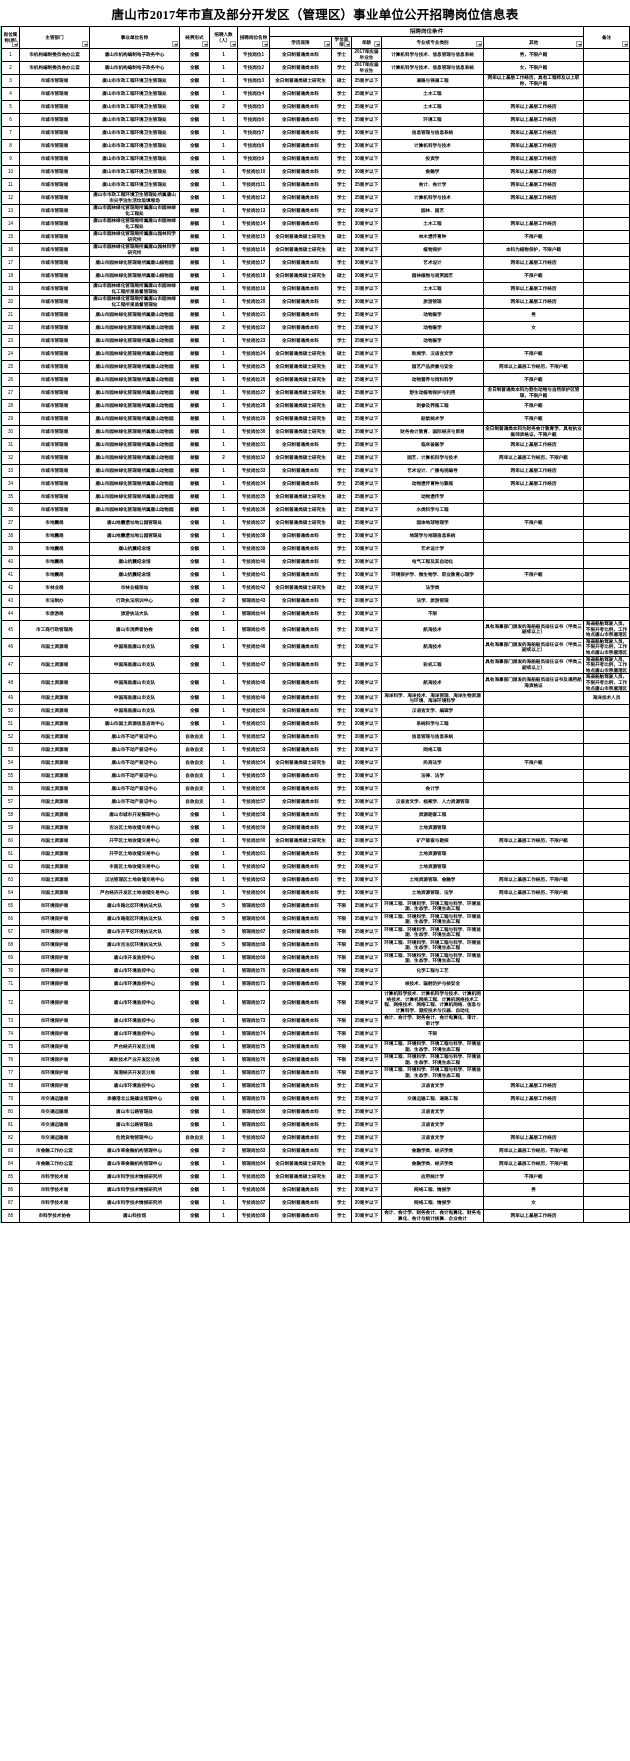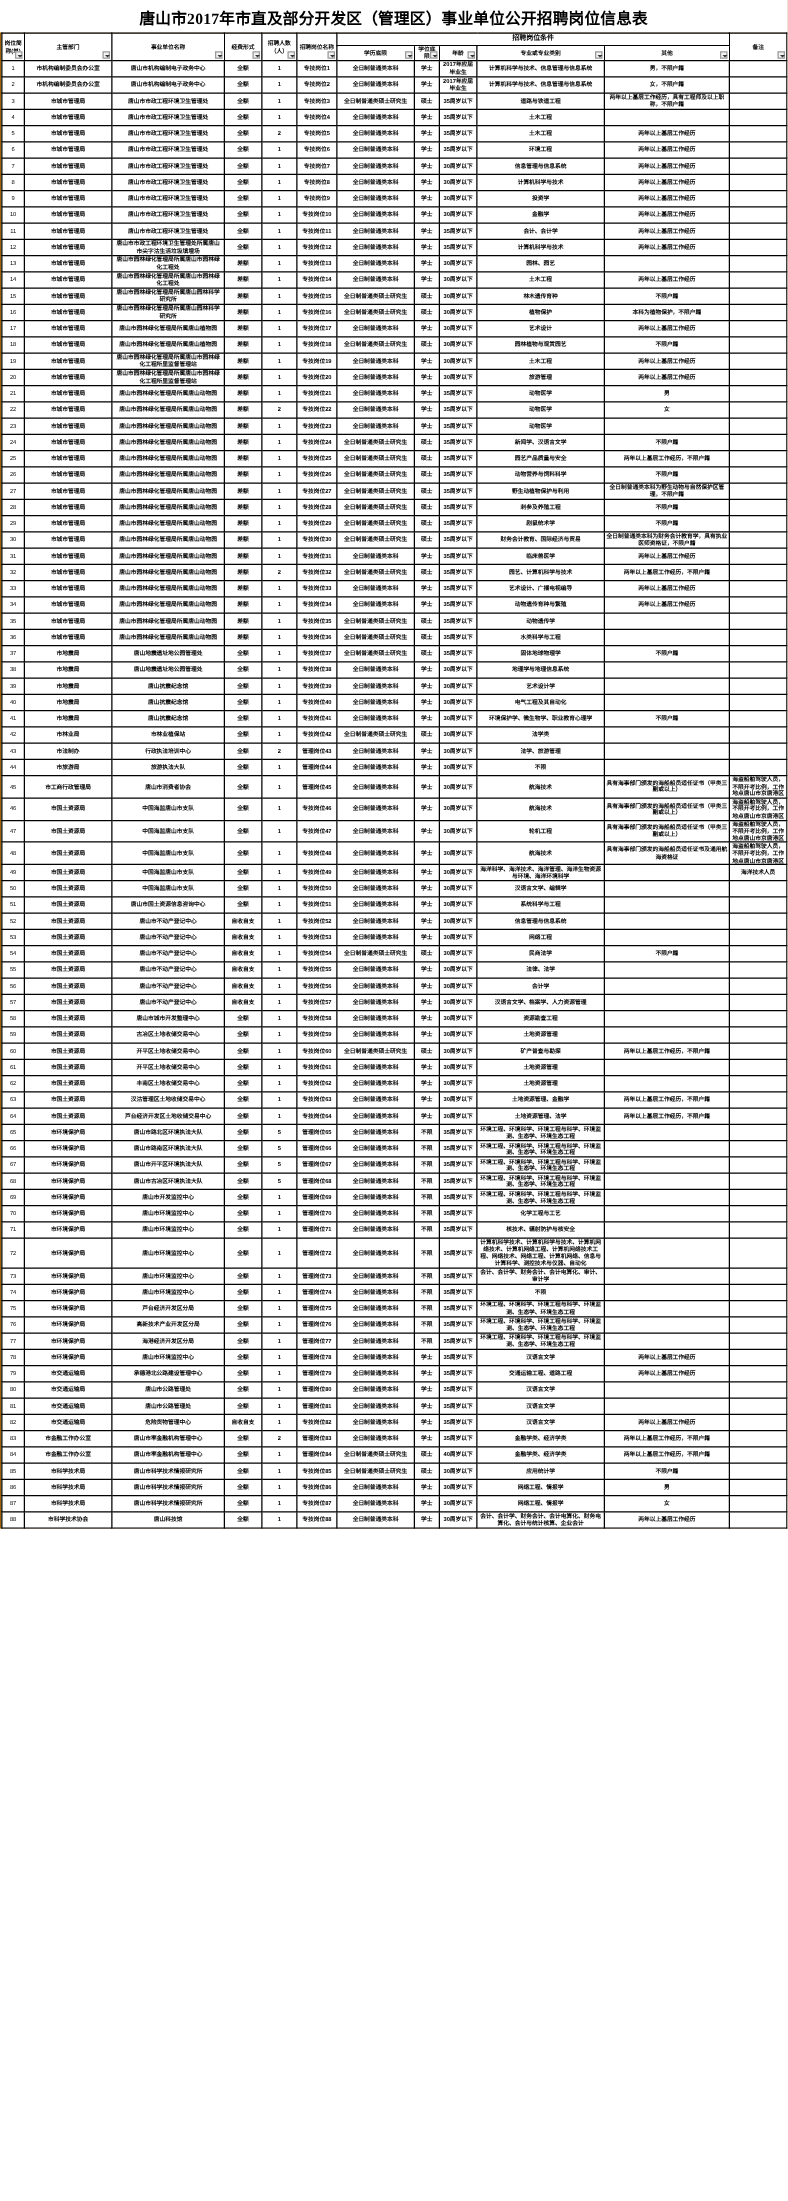--- a/index.html
+++ b/index.html
@@ -10,21 +10,21 @@
   }
   body {
     width: 630px;
     font-family: "Liberation Sans", "DejaVu Sans", sans-serif;
     color: #000;
     -webkit-font-smoothing: none;
   }
   #page {
     width: 630px;
     position: relative;
-    background: #a16207;
+    background: #5eead4;
     padding: 0;
   }
   .title-bar {
     height: 26px;
     display: flex;
     align-items: center;
     justify-content: center;
     background: #fff;
   }
   .doc-title {

